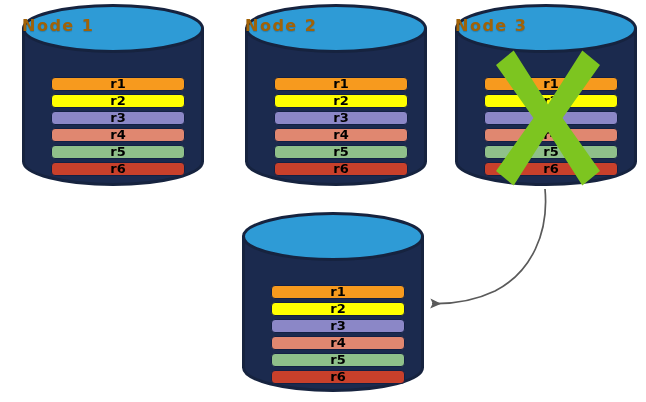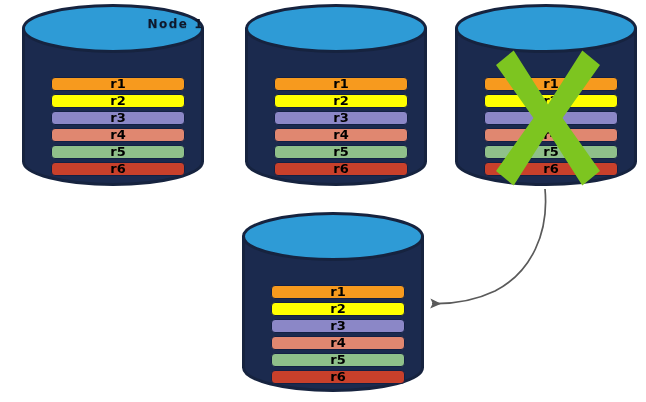--- a/index.html
+++ b/index.html
@@ -25,24 +25,24 @@
   }
   .node-svg {
     position: absolute;
     left: 0; top: 0;
     overflow: visible;
   }
   .node-title {
     position: absolute;
     left: 0;
     width: 100%;
-    text-align: right;
-    color: #0f172a;
+    text-align: left;
+    color: #a16207;
     font-weight: bold;
-    font-size: 12px;
+    font-size: 16px;
     letter-spacing: 1.5px;
     line-height: 1;
     pointer-events: none;
     text-shadow: 0 1px 1px rgba(0,0,0,0.18);
   }
   .rows {
     position: absolute;
     left: 5px;
     width: 100%;
     display: flex;
@@ -108,20 +108,21 @@
         <div class="row-bar" style="background: rgb(200, 64, 43); width: 134px; height: 14px; margin-bottom: 0px;">
           <span class="row-label">r6</span>
         </div>
       </div>
     </div>
     <div class="node" style="left: 245px; top: 4px; width: 182px; height: 182px;">
       <svg class="node-svg" width="182" height="182" viewBox="0 0 182 182">
         <path d="M 1.5 24.5 L 1.5 157.5 A 89.5 23 0 0 0 180.5 157.5 L 180.5 24.5 Z" fill="#1B2A4E" stroke="#16233F" stroke-width="3" stroke-linejoin="round"></path>
         <ellipse cx="91" cy="24.5" rx="89.5" ry="23" fill="#2E9BD6" stroke="#16233F" stroke-width="3"></ellipse>
       </svg>
+      <div class="node-title" style="top: 13.5px;">Node  2</div>
       <div class="rows" style="top: 73px; height: 99px;">
         <div class="row-bar" style="background: rgb(247, 154, 30); width: 134px; height: 14px; margin-bottom: 3px;">
           <span class="row-label">r1</span>
         </div>
         <div class="row-bar" style="background: rgb(255, 255, 0); width: 134px; height: 14px; margin-bottom: 3px;">
           <span class="row-label">r2</span>
         </div>
         <div class="row-bar" style="background: rgb(139, 135, 199); width: 134px; height: 14px; margin-bottom: 3px;">
           <span class="row-label">r3</span>
         </div>
@@ -134,20 +135,21 @@
         <div class="row-bar" style="background: rgb(200, 64, 43); width: 134px; height: 14px; margin-bottom: 0px;">
           <span class="row-label">r6</span>
         </div>
       </div>
     </div>
     <div class="node" style="left: 455px; top: 4px; width: 182px; height: 182px;">
       <svg class="node-svg" width="182" height="182" viewBox="0 0 182 182">
         <path d="M 1.5 24.5 L 1.5 157.5 A 89.5 23 0 0 0 180.5 157.5 L 180.5 24.5 Z" fill="#1B2A4E" stroke="#16233F" stroke-width="3" stroke-linejoin="round"></path>
         <ellipse cx="91" cy="24.5" rx="89.5" ry="23" fill="#2E9BD6" stroke="#16233F" stroke-width="3"></ellipse>
       </svg>
+      <div class="node-title" style="top: 13.5px;">Node  3</div>
       <div class="rows" style="top: 73px; height: 99px;">
         <div class="row-bar" style="background: rgb(247, 154, 30); width: 134px; height: 14px; margin-bottom: 3px;">
           <span class="row-label">r1</span>
         </div>
         <div class="row-bar" style="background: rgb(255, 255, 0); width: 134px; height: 14px; margin-bottom: 3px;">
           <span class="row-label">r2</span>
         </div>
         <div class="row-bar" style="background: rgb(139, 135, 199); width: 134px; height: 14px; margin-bottom: 3px;">
           <span class="row-label">r3</span>
         </div>

